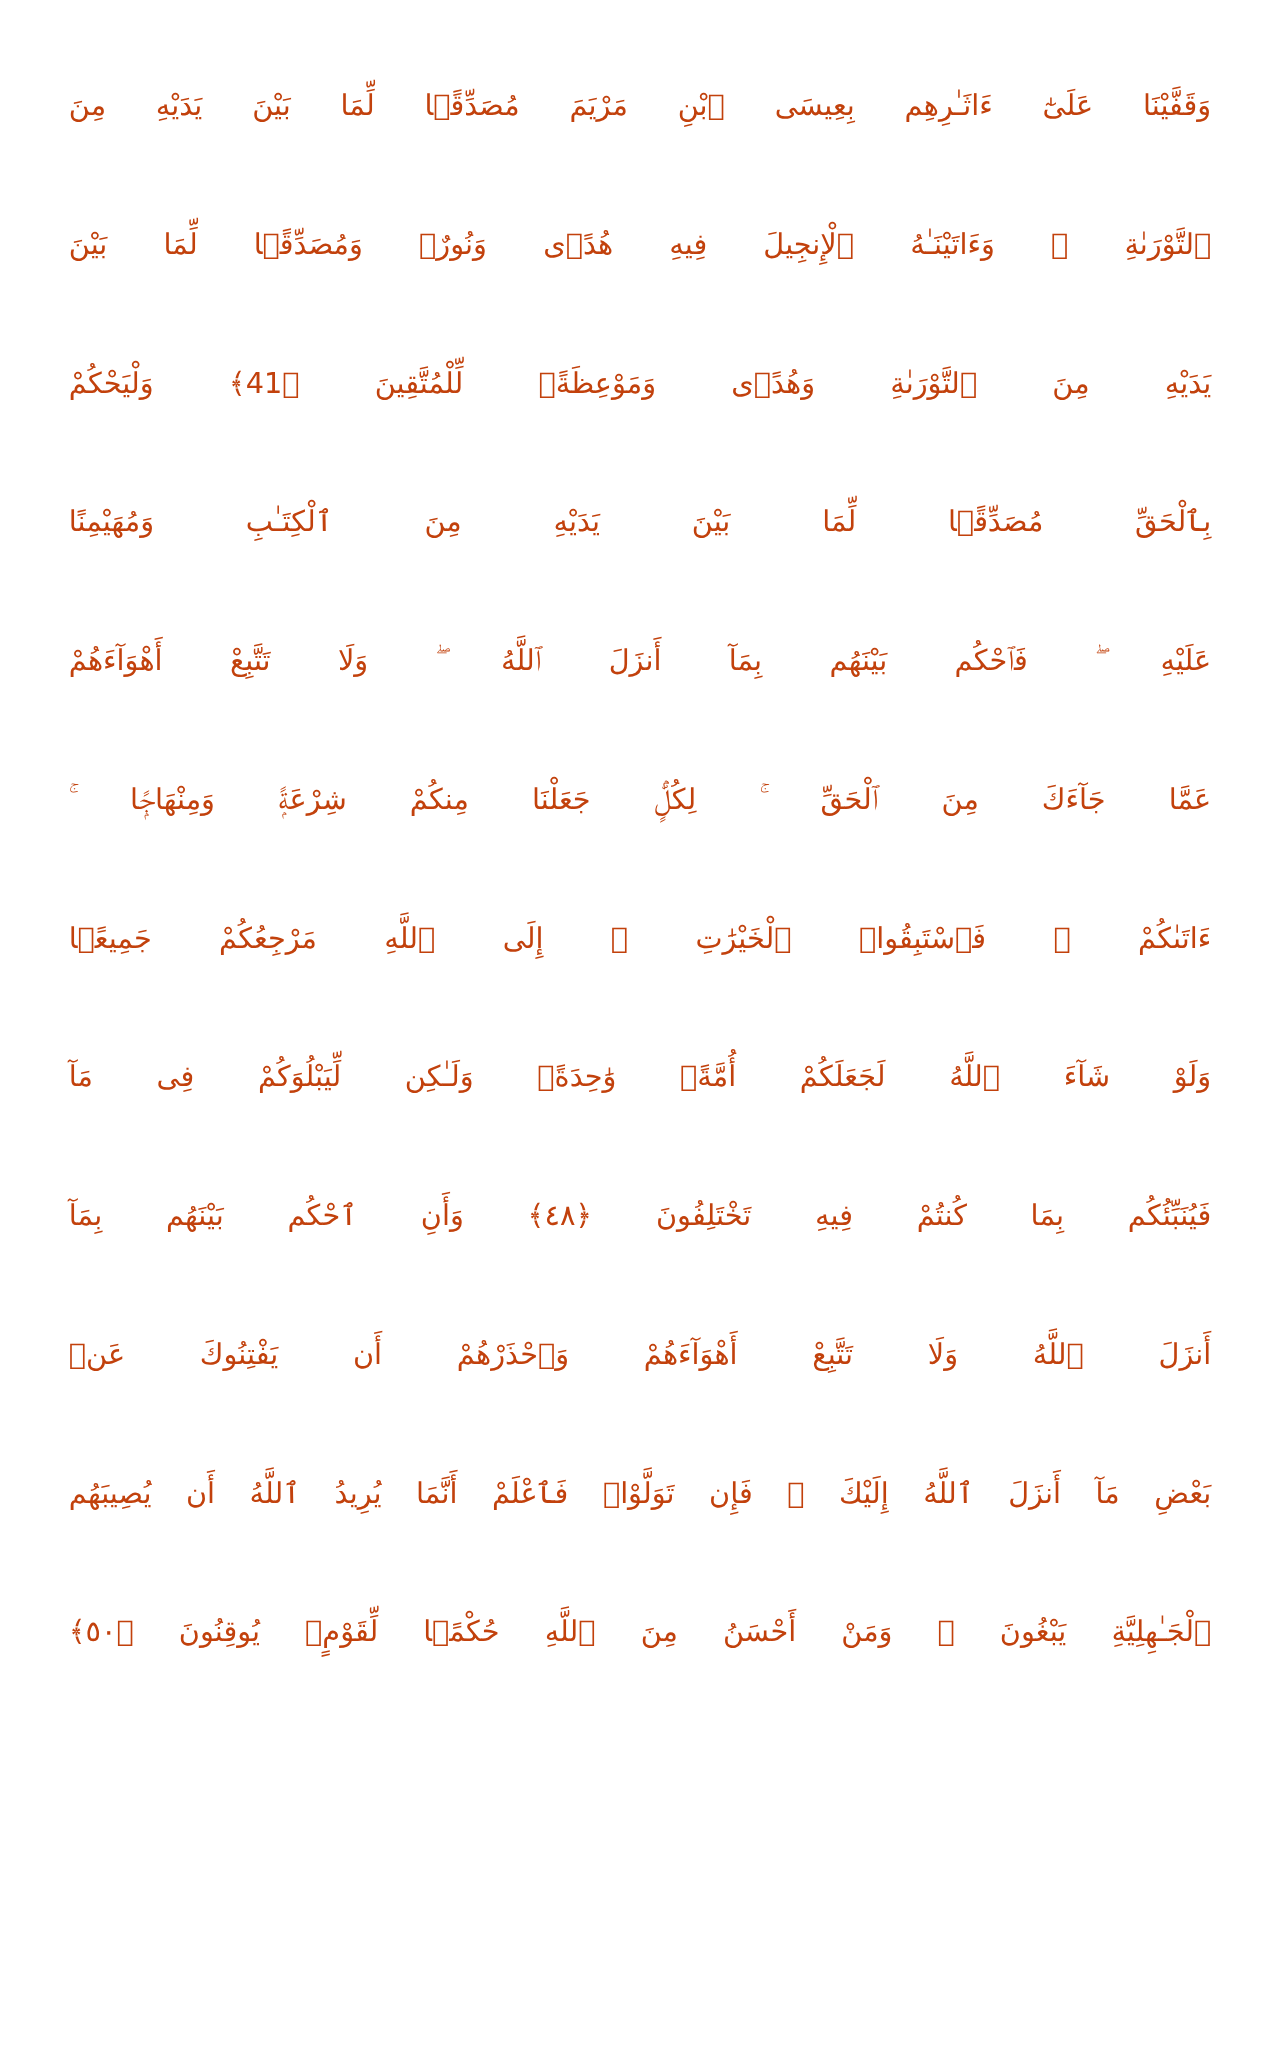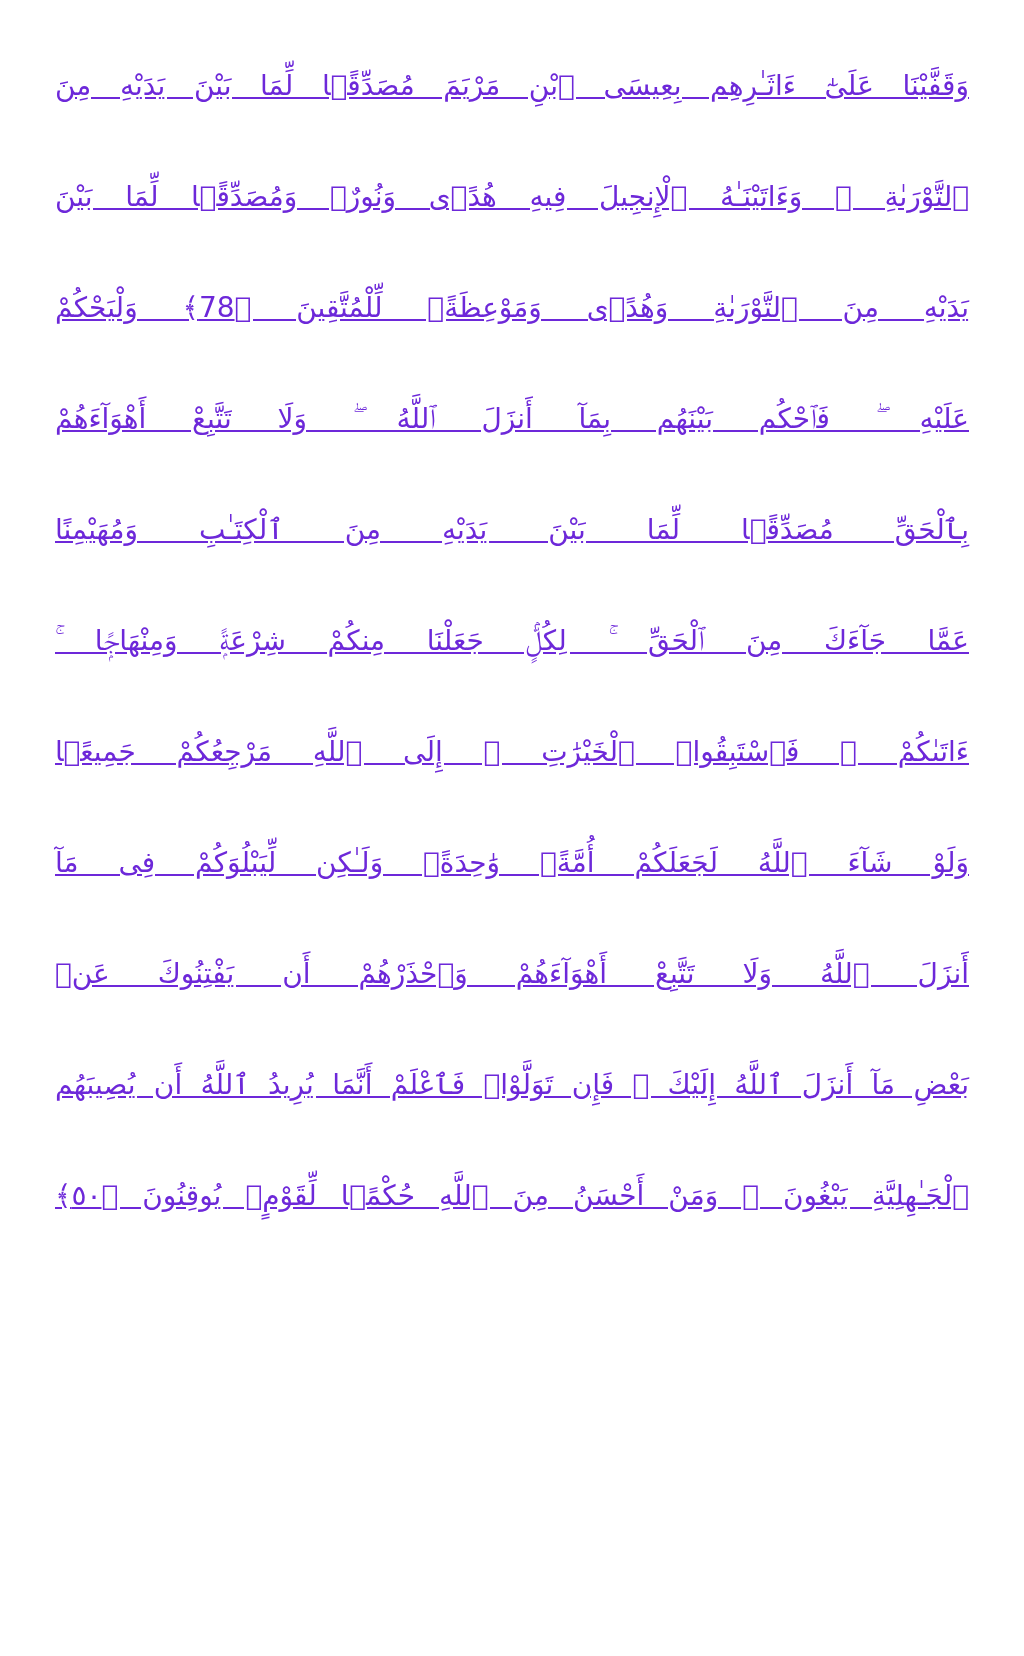--- a/index.html
+++ b/index.html
@@ -28,46 +28,46 @@
     text-align: justify;
     text-align-last: justify;
     color: #0a0a0a;
   }
   .line {
     direction: rtl;
     unicode-bidi: isolate;
     text-align: justify;
     text-align-last: justify;
     font-family: "DejaVu Sans", sans-serif;
-    font-size: 28px;
+    font-size: 23px;
     line-height: 111px;
     height: 111px;
     white-space: nowrap;
-    color: #6d28d9;
+    color: #c2410c;
     overflow: visible;
     display: flex;
     align-items: center;
     justify-content: space-between;
-    text-decoration: underline;
   }
   
   .line.solid {
     display: block;
   }
 </style>
 </head>
 <body>
 
 <div class="page">
   <div class="quran-text">
     <div class="line solid">وَقَفَّيْنَا عَلَىٰٓ ءَاثَـٰرِهِم بِعِيسَى ٱبْنِ مَرْيَمَ مُصَدِّقًۭا لِّمَا بَيْنَ يَدَيْهِ مِنَ</div>
     <div class="line solid">ٱلتَّوْرَىٰةِ ۖ وَءَاتَيْنَـٰهُ ٱلْإِنجِيلَ فِيهِ هُدًۭى وَنُورٌۭ وَمُصَدِّقًۭا لِّمَا بَيْنَ</div>
-    <div class="line solid">يَدَيْهِ مِنَ ٱلتَّوْرَىٰةِ وَهُدًۭى وَمَوْعِظَةًۭ لِّلْمُتَّقِينَ ﴿78﴾ وَلْيَحْكُمْ</div>
+    <div class="line solid">يَدَيْهِ مِنَ ٱلتَّوْرَىٰةِ وَهُدًۭى وَمَوْعِظَةًۭ لِّلْمُتَّقِينَ ﴿41﴾ وَلْيَحْكُمْ</div>
+    <div class="line solid">بِٱلْحَقِّ مُصَدِّقًۭا لِّمَا بَيْنَ يَدَيْهِ مِنَ ٱلْكِتَـٰبِ وَمُهَيْمِنًا</div>
     <div class="line solid">عَلَيْهِ ۖ فَٱحْكُم بَيْنَهُم بِمَآ أَنزَلَ ٱللَّهُ ۖ وَلَا تَتَّبِعْ أَهْوَآءَهُمْ</div>
-    <div class="line solid">بِٱلْحَقِّ مُصَدِّقًۭا لِّمَا بَيْنَ يَدَيْهِ مِنَ ٱلْكِتَـٰبِ وَمُهَيْمِنًا</div>
     <div class="line solid">عَمَّا جَآءَكَ مِنَ ٱلْحَقِّ ۚ لِكُلٍّۢ جَعَلْنَا مِنكُمْ شِرْعَةًۭ وَمِنْهَاجًۭا ۚ</div>
     <div class="line solid">ءَاتَىٰكُمْ ۖ فَٱسْتَبِقُوا۟ ٱلْخَيْرَٰتِ ۚ إِلَى ٱللَّهِ مَرْجِعُكُمْ جَمِيعًۭا</div>
     <div class="line solid">وَلَوْ شَآءَ ٱللَّهُ لَجَعَلَكُمْ أُمَّةًۭ وَٰحِدَةًۭ وَلَـٰكِن لِّيَبْلُوَكُمْ فِى مَآ</div>
+    <div class="line solid">فَيُنَبِّئُكُم بِمَا كُنتُمْ فِيهِ تَخْتَلِفُونَ ﴿٤٨﴾ وَأَنِ ٱحْكُم بَيْنَهُم بِمَآ</div>
     <div class="line solid">أَنزَلَ ٱللَّهُ وَلَا تَتَّبِعْ أَهْوَآءَهُمْ وَٱحْذَرْهُمْ أَن يَفْتِنُوكَ عَنۢ</div>
     <div class="line solid">بَعْضِ مَآ أَنزَلَ ٱللَّهُ إِلَيْكَ ۖ فَإِن تَوَلَّوْا۟ فَٱعْلَمْ أَنَّمَا يُرِيدُ ٱللَّهُ أَن يُصِيبَهُم</div>
     <div class="line solid">ٱلْجَـٰهِلِيَّةِ يَبْغُونَ ۚ وَمَنْ أَحْسَنُ مِنَ ٱللَّهِ حُكْمًۭا لِّقَوْمٍۢ يُوقِنُونَ ﴿٥٠﴾</div>
   </div>
 </div>
 
 </body></html>

